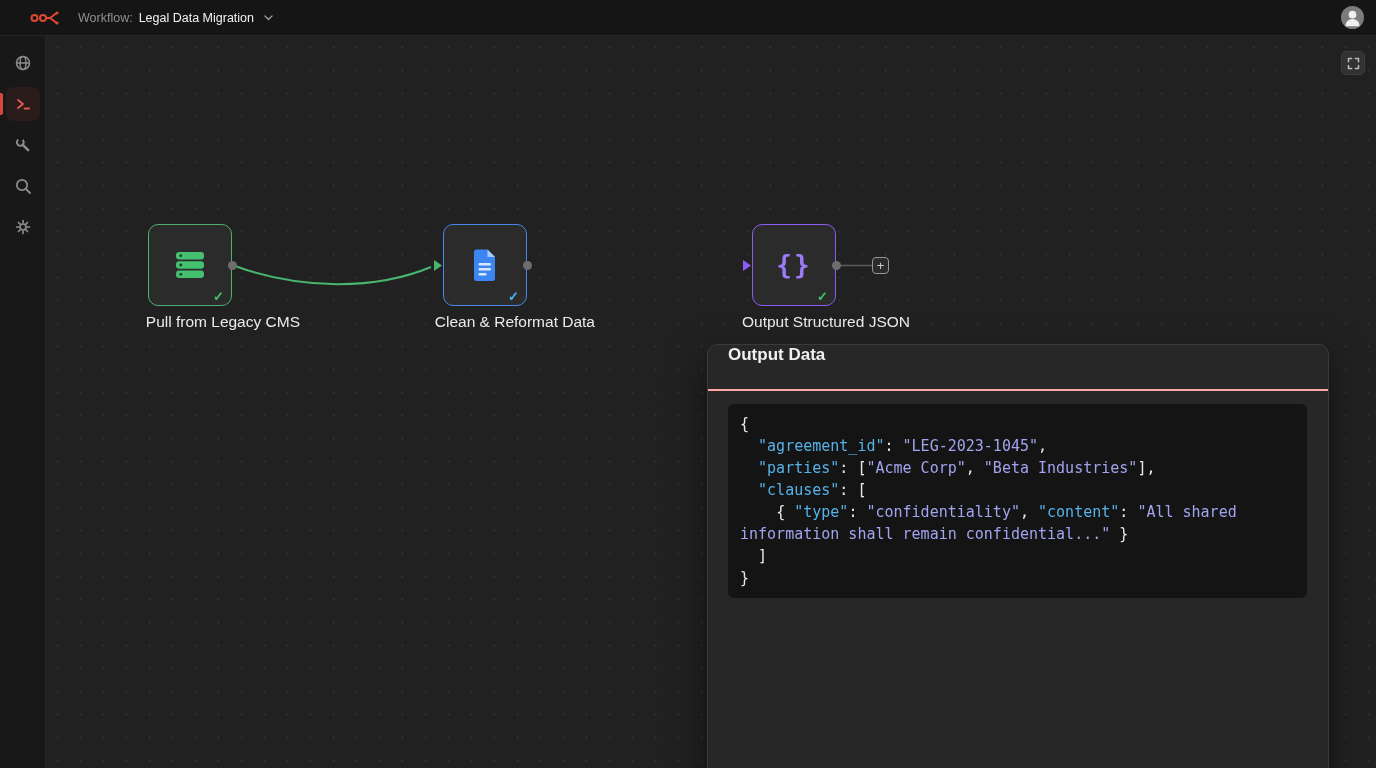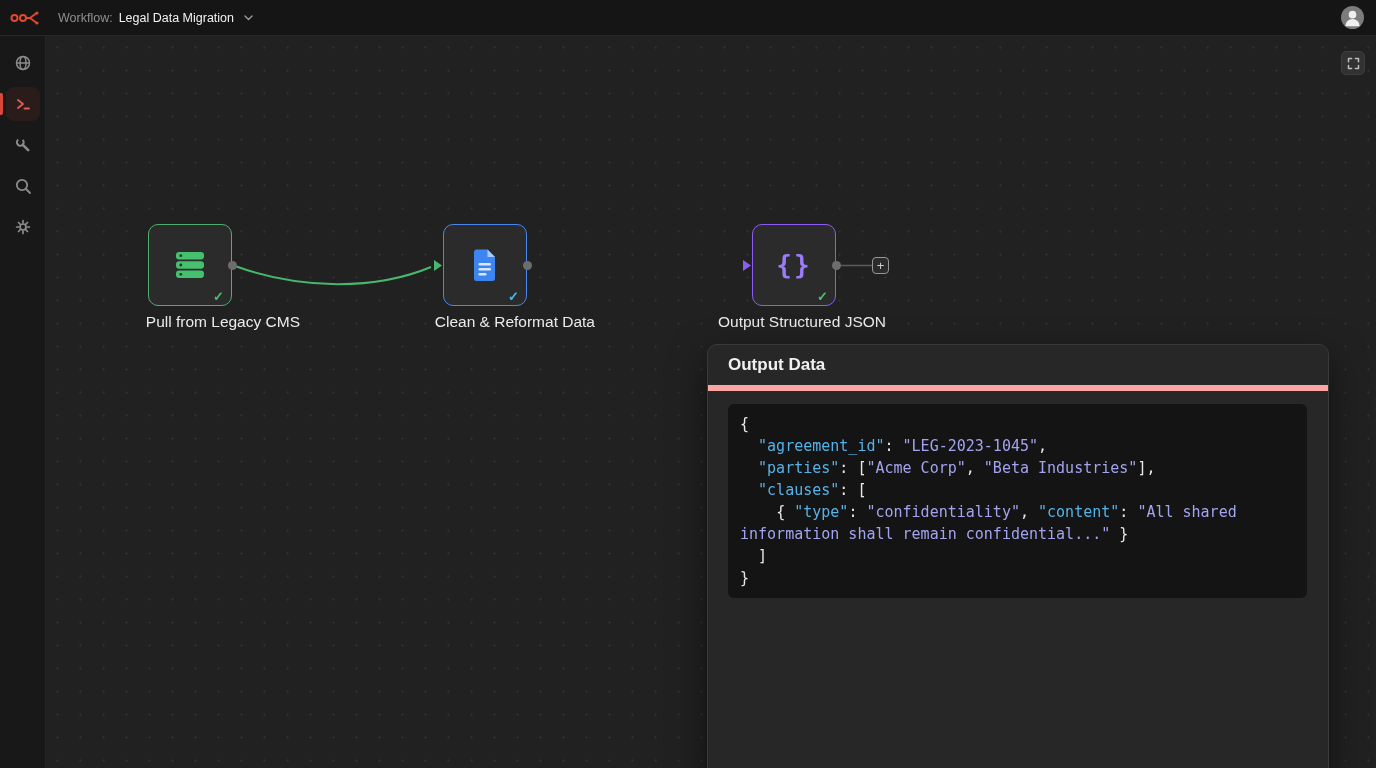--- a/index.html
+++ b/index.html
@@ -8,21 +8,21 @@
     position: relative;
     background: #1d1d1d;
     font-family: "Liberation Sans", sans-serif;
     color: #e8e8e8;
   }
 
   
   .topbar {
     position: absolute; top: 0; left: 0; right: 0; height: 36px;
     background: #151515; border-bottom: 1px solid #272727;
-    display: flex; align-items: center; z-index: 40;
+    display: flex; align-items: center; z-index: 40; padding-left: 20px;
   }
   .logo { margin-left: 10px; width: 34px; height: 20px; display: flex; align-items: center; }
   .wf-btn {
     margin-left: 8px; display: flex; align-items: center; gap: 6px;
     background: none; border: none; cursor: pointer; padding: 4px 6px;
     font-family: "Liberation Sans", sans-serif;
   }
   .wf-label { color: #8f8f8f; font-size: 12.5px; }
   .wf-name  { color: #f2f2f2; font-size: 12.5px; font-weight: 400; }
   .chev { margin-left: 4px; }
@@ -107,22 +107,22 @@
     display: flex; align-items: center; justify-content: center; cursor: pointer;
   }
 
   
   .panel {
     position: absolute; left: 661px; top: 308px; width: 622px; height: 480px;
     background: #272727; border: 1px solid #3a3a3a; border-radius: 10px;
     box-shadow: 0 14px 36px rgba(0,0,0,.5);
   }
   .panel-header {
-    height: 46px; display: flex; align-items: center; padding: 0 20px;
-    border-bottom: 6px solid #fca5a5;
+    height: 46px; display: flex; padding: 0 20px;
+    border-bottom: 2px solid #fca5a5;
   }
   .panel-title { font-size: 17px; font-weight: 700; color: #f0f0f0; }
   .code {
     margin: 13px 0 0 20px; width: 579px;
     background: #141414; border-radius: 6px;
     padding: 9px 12px;
     font-family: "DejaVu Sans Mono", monospace;
     font-size: 15px; line-height: 22px;
     color: #e8e8e8;
     white-space: pre-wrap; word-wrap: break-word;
@@ -242,21 +242,21 @@
     <span class="check check-blue"></span>
     <span class="port"></span>
   </div>
   <div class="node-label" style="left:329px;top:277px">Clean &amp; Reformat Data</div>
 
   <div class="node accent-purple" style="left:706px;top:188px">
     <span class="braces-glyph">{}</span>
     <span class="check check-green"></span>
     <span class="port"></span>
   </div>
-  <div class="node-label" style="left:620px;top:277px">Output Structured JSON</div>
+  <div class="node-label" style="left:644px;top:277px">Output Structured JSON</div>
 
   <button class="add-node-btn">+</button>
 
   <button class="fit-btn">
     <svg width="15" height="15" viewBox="0 0 24 24" fill="none" stroke="#bdbdbd" stroke-width="2.4" stroke-linecap="round" stroke-linejoin="round">
       <path d="M4 9V4h5 M15 4h5v5 M20 15v5h-5 M9 20H4v-5"></path>
     </svg>
   </button>
 
   <section class="panel">

